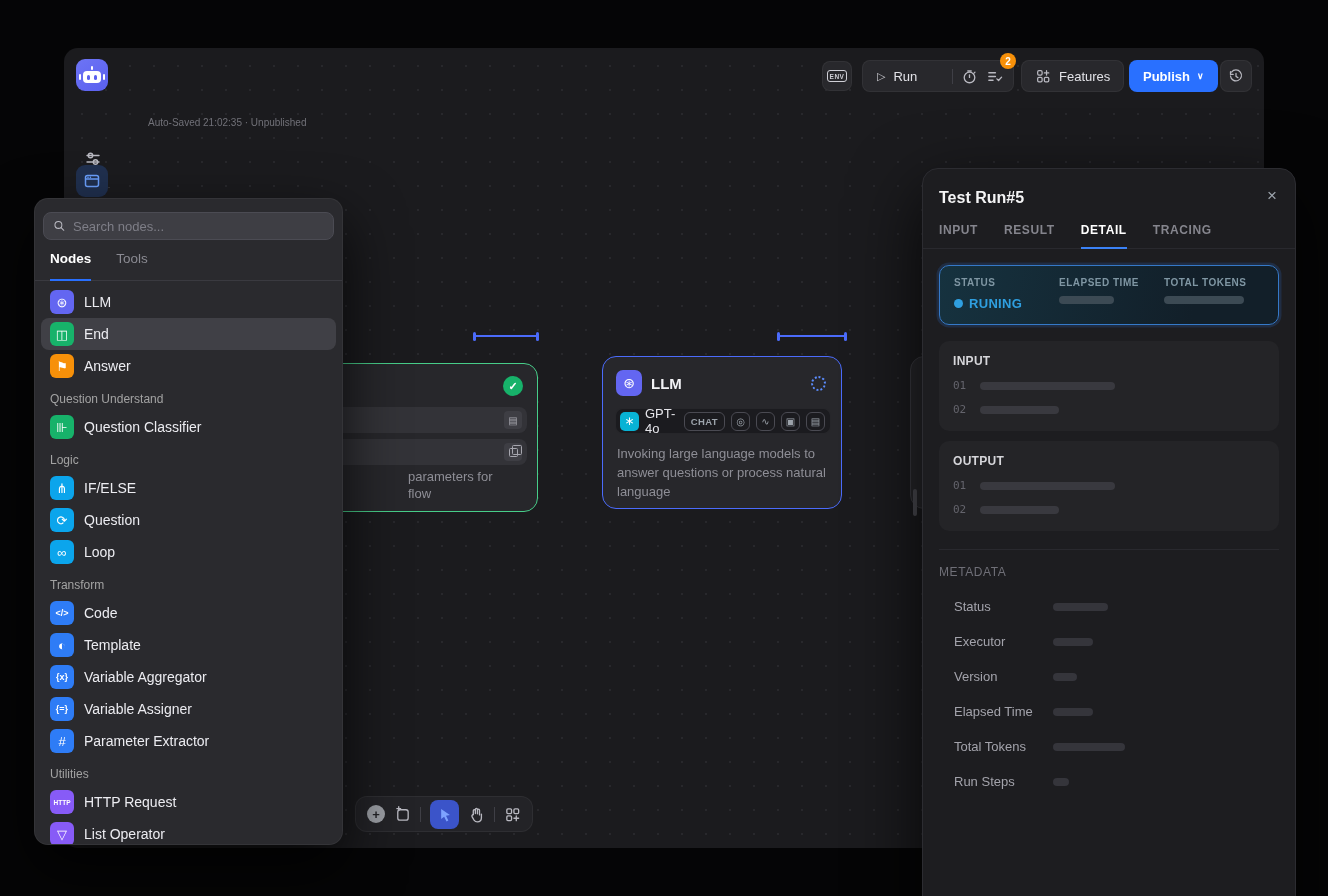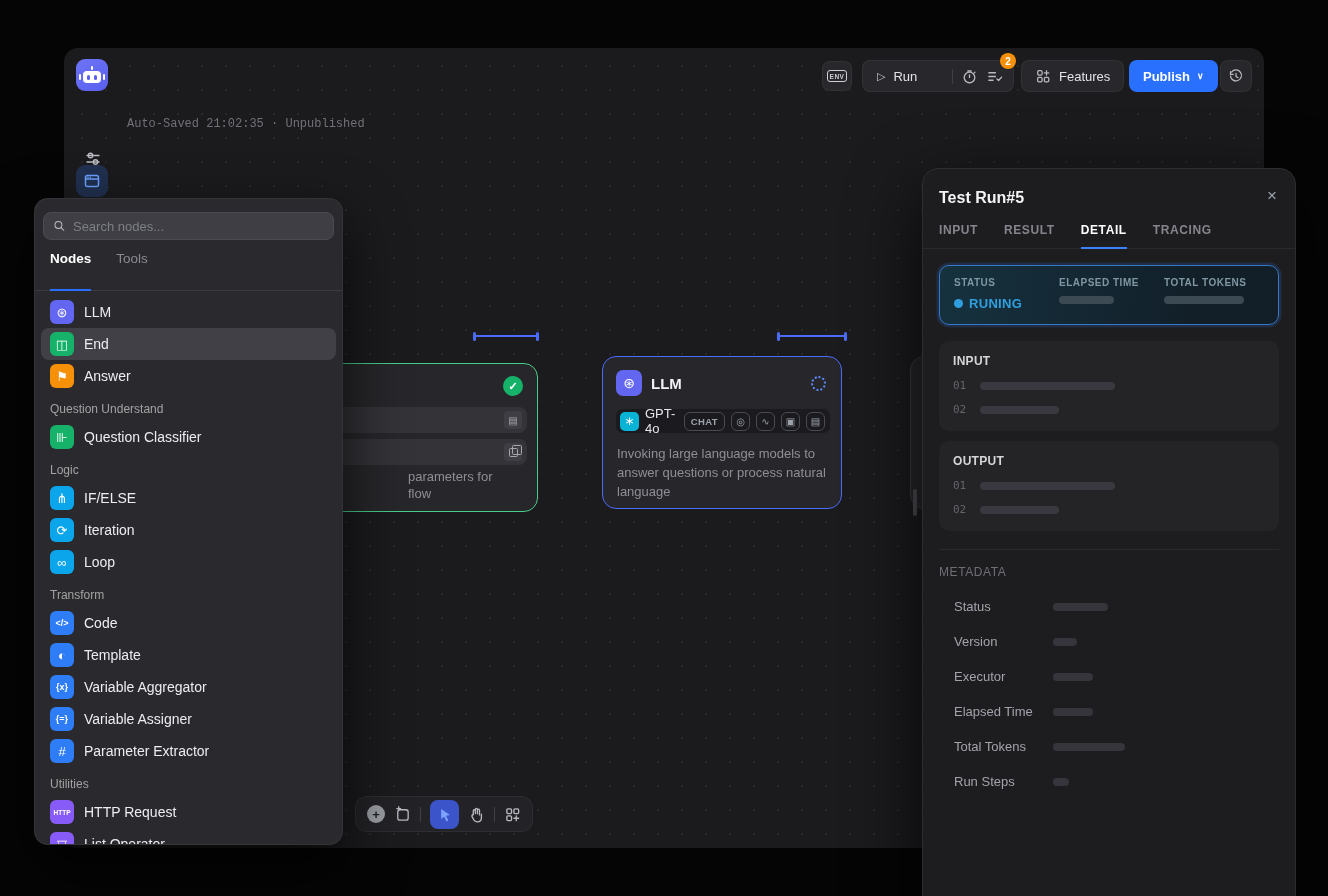--- a/index.html
+++ b/index.html
@@ -20,21 +20,21 @@
   .robot .head { position:absolute; left:1px; top:5px; width:18px; height:12px; background:#fff; border-radius:4px; }
   .robot .eye { position:absolute; top:4px; width:3px; height:4.5px; background:#5a60ef; border-radius:1.5px; }
   .robot .eye.l { left:4px; } .robot .eye.r { left:11px; }
   .robot .ant { position:absolute; left:9px; top:0; width:2px; height:4px; background:#fff; border-radius:1px; }
   .robot .arm { position:absolute; top:8px; width:2px; height:6px; background:#fff; border-radius:1px; }
   .robot .arm.l { left:-3px; } .robot .arm.r { right:-3px; }
   #rail-divider { left:14px; top:139px; width:32px; height:1px; background:#333338; position:absolute; }
   #preview-tile { left:12px; top:117px; position:absolute; width:32px; height:32px; border-radius:9px; background:#20304f; display:flex; align-items:center; justify-content:center; }
 
   
-  #autosave { left:63px; top:69px; font-size:12px; color:#717178;font-family:Liberation Mono, monospace; }
+  #autosave { left:84px; top:69px; font-size:10px; color:#717178; }
   .tbtn { height:32px; border-radius:8px; background:#28282c; border:1px solid rgba(255,255,255,.05);
     display:flex; align-items:center; color:#e2e2e7; font-size:13px; }
   #env-btn { left:758px; top:13px; width:30px; height:30px; justify-content:center; position:absolute; }
   .env-chip { border:1.4px solid #cfcfd6; border-radius:3px; font-size:6.5px; font-weight:bold; letter-spacing:.5px;
     color:#cfcfd6; padding:1.5px 2px; }
   #run-group { left:798px; top:12px; width:152px; padding:0 10px 0 14px; gap:8px; position:absolute; }
   #run-group .sep, .vsep { width:1px; height:15px; background:#3f3f46; }
   #features-btn { left:957px; top:12px; padding:0 13px; gap:8px; position:absolute; }
   #publish-btn { left:1065px; top:12px; padding:8px 14px; gap:7px; position:absolute; background:#2970ff; border:none;
     color:#fff; font-weight:bold; }
@@ -99,21 +99,21 @@
   .tool-tile.active { background:#3b54c9; }
 
   
   #node-panel { left:34px; top:198px; width:309px; height:647px; border-radius:14px; background:#2a2a2e;
     border:1px solid rgba(255,255,255,.05); box-shadow:0 24px 60px rgba(0,0,0,.75); z-index:20; overflow:hidden; }
   #np-search { margin:13px 8px 0; height:28px; border-radius:8px; background:#3e3e44; border:1px solid #4b4b53;
     display:flex; align-items:center; gap:7px; padding:0 9px; }
   #np-search input { background:transparent; border:none; outline:none; color:#e4e4e7; font-size:13px; width:100%; }
   #np-search input::placeholder { color:#7e7e87; }
   #np-tabs { margin-top:11px; padding:0 15px; border-bottom:1px solid #3a3a40; display:flex; gap:25px; }
-  .np-tab { font-size:13.5px; padding-bottom:23px; color:#8a8a92; }
+  .np-tab { font-size:13.5px; padding-bottom:13px; color:#8a8a92; }
   .np-tab.active { color:#fff; font-weight:bold; border-bottom:2px solid #2970ff; margin-bottom:-1px; }
   #np-list { padding:5px 6px; }
   .np-item { height:32px; border-radius:8px; display:flex; align-items:center; gap:10px; padding:0 9px; }
   .np-item.hl { background:#404046; }
   .tile { width:24px; height:24px; border-radius:6px; display:flex; align-items:center; justify-content:center;
     color:#fff; font-size:13px; flex:none; }
   .g-sm { font-size:9px; font-weight:bold; letter-spacing:0; }
   .g-xs { font-size:6.5px; font-weight:bold; }
   .t-indigo{background:#6366f1} .t-green{background:#17b26a} .t-orange{background:#f79009}
   .t-cyan{background:#0ba5ec} .t-blue{background:#2e7cf6} .t-purple{background:#875bf7}
@@ -344,21 +344,21 @@
       <span class="np-label">Question Classifier</span>
     </div>
 
     <div class="np-sec">Logic</div>
     <div class="np-item">
       <span class="tile t-cyan">⋔</span>
       <span class="np-label">IF/ELSE</span>
     </div>
     <div class="np-item">
       <span class="tile t-cyan">⟳</span>
-      <span class="np-label">Iteration</span>
+      <span class="np-label">Question</span>
     </div>
     <div class="np-item">
       <span class="tile t-cyan">∞</span>
       <span class="np-label">Loop</span>
     </div>
 
     <div class="np-sec">Transform</div>
     <div class="np-item">
       <span class="tile t-blue g-sm">&lt;/&gt;</span>
       <span class="np-label">Code</span>
@@ -450,28 +450,28 @@
     </div>
 
     <div id="rp-divider"></div>
     <div id="md-title">METADATA</div>
 
     <div class="md-row">
         <span class="md-lbl">Status</span>
       <span class="mpill" style="width:55px"></span>
       </div>
     <div class="md-row">
+        <span class="md-lbl">Executor</span>
+      <span class="mpill" style="width:40px"></span>
+      </div>
+    <div class="md-row">
         <span class="md-lbl">Version</span>
       <span class="mpill" style="width:24px"></span>
       </div>
     <div class="md-row">
-        <span class="md-lbl">Executor</span>
-      <span class="mpill" style="width:40px"></span>
-      </div>
-    <div class="md-row">
         <span class="md-lbl">Elapsed Time</span>
       <span class="mpill" style="width:40px"></span>
       </div>
     <div class="md-row">
         <span class="md-lbl">Total Tokens</span>
       <span class="mpill" style="width:72px"></span>
       </div>
     <div class="md-row">
         <span class="md-lbl">Run Steps</span>
       <span class="mpill" style="width:16px"></span>

